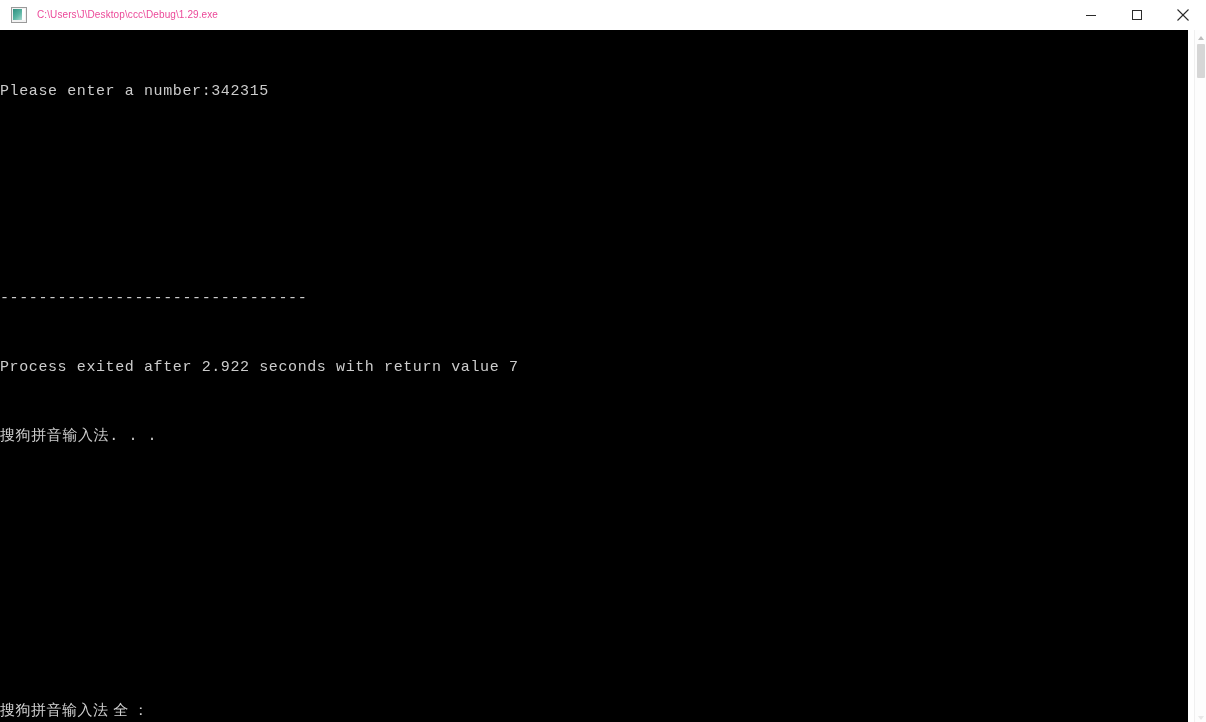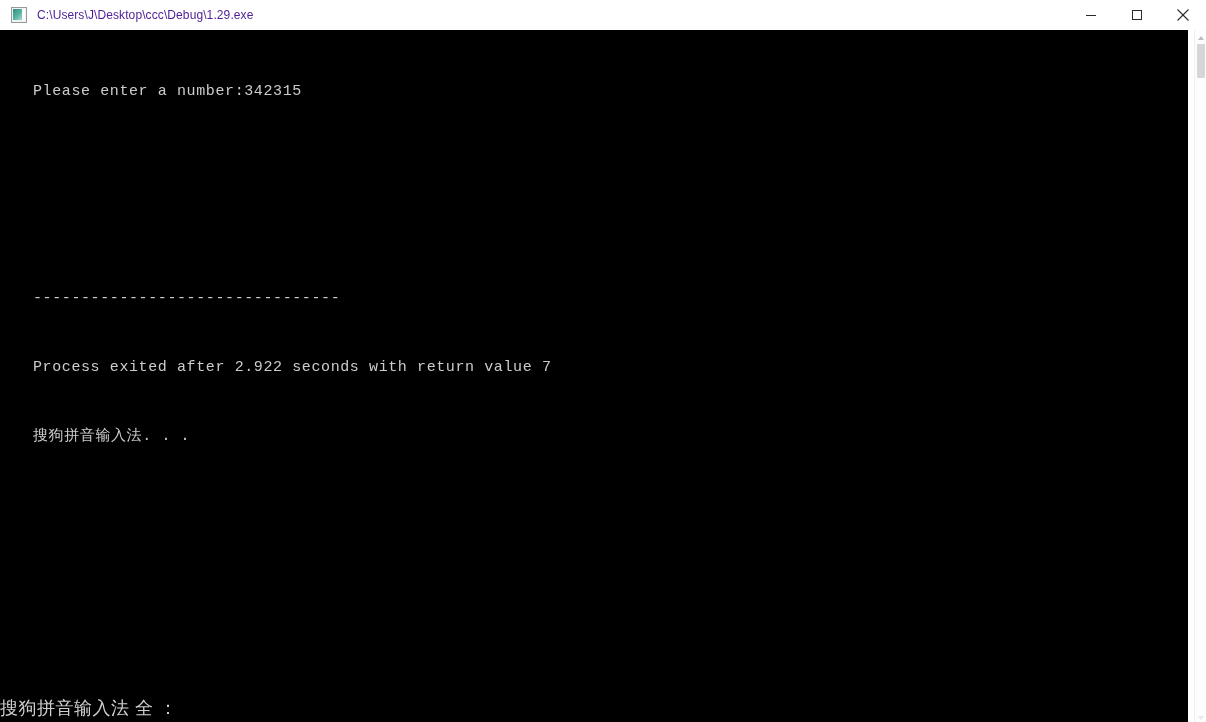--- a/index.html
+++ b/index.html
@@ -60,22 +60,22 @@
     position: absolute;
     right: 1px;
     top: 1px;
     width: 3px;
     height: 11px;
     background: #ffffff;
   }
 
   #title-text {
     font-family: "Liberation Sans", sans-serif;
-    font-size: 12px;
-    color: #4c1d95;
+    font-size: 10px;
+    color: #ec4899;
     letter-spacing: 0.1px;
     white-space: nowrap;
     line-height: 30px;
   }
 
   #window-controls {
     position: absolute;
     right: 0;
     top: 0;
     height: 30px;
@@ -112,31 +112,30 @@
     font-family: "Liberation Mono", "DejaVu Sans Mono", monospace;
     font-size: 15px;
     line-height: 23px;
     color: #cccccc;
     white-space: pre;
     letter-spacing: 0.6px;
   }
   .console-line {
     white-space: pre;
     min-height: 23px;
-    margin-left: 33px;
   }
   .console-line.blank { color: transparent; }
 
   
   #ime-status {
     position: absolute;
     left: 0;
     bottom: 2px;
     font-family: "Liberation Sans", "DejaVu Sans", sans-serif;
-    font-size: 18px;
+    font-size: 15px;
     color: #cfcfcf;
     white-space: pre;
     letter-spacing: 0.5px;
   }
 
   
   #scrollbar {
     position: absolute;
     right: 0;
     top: 30px;

